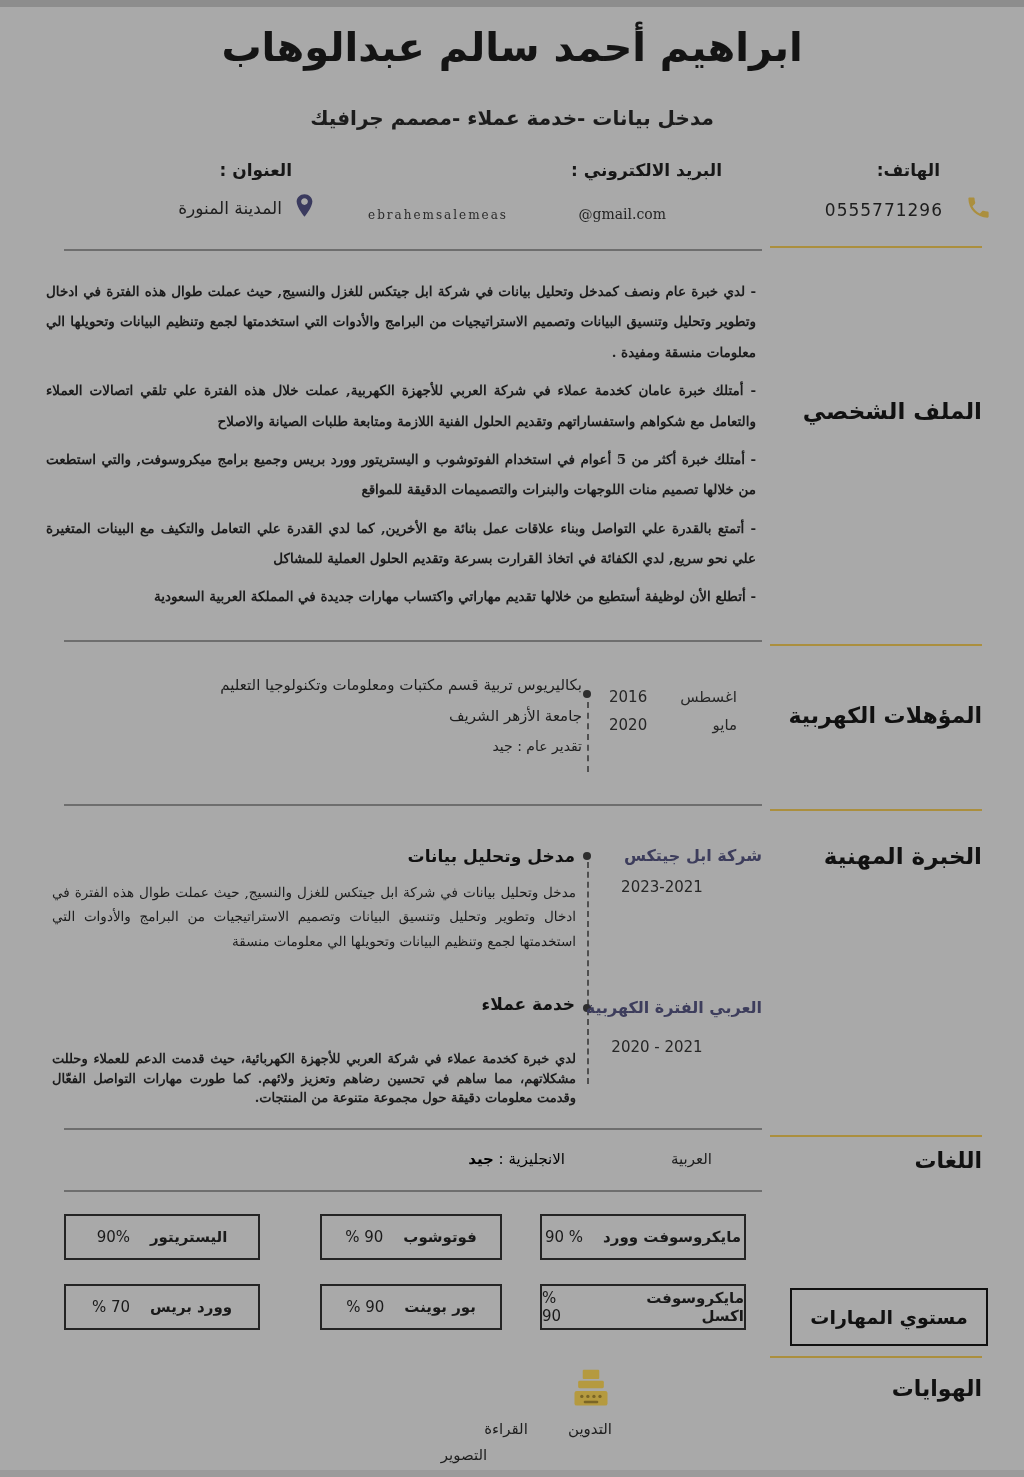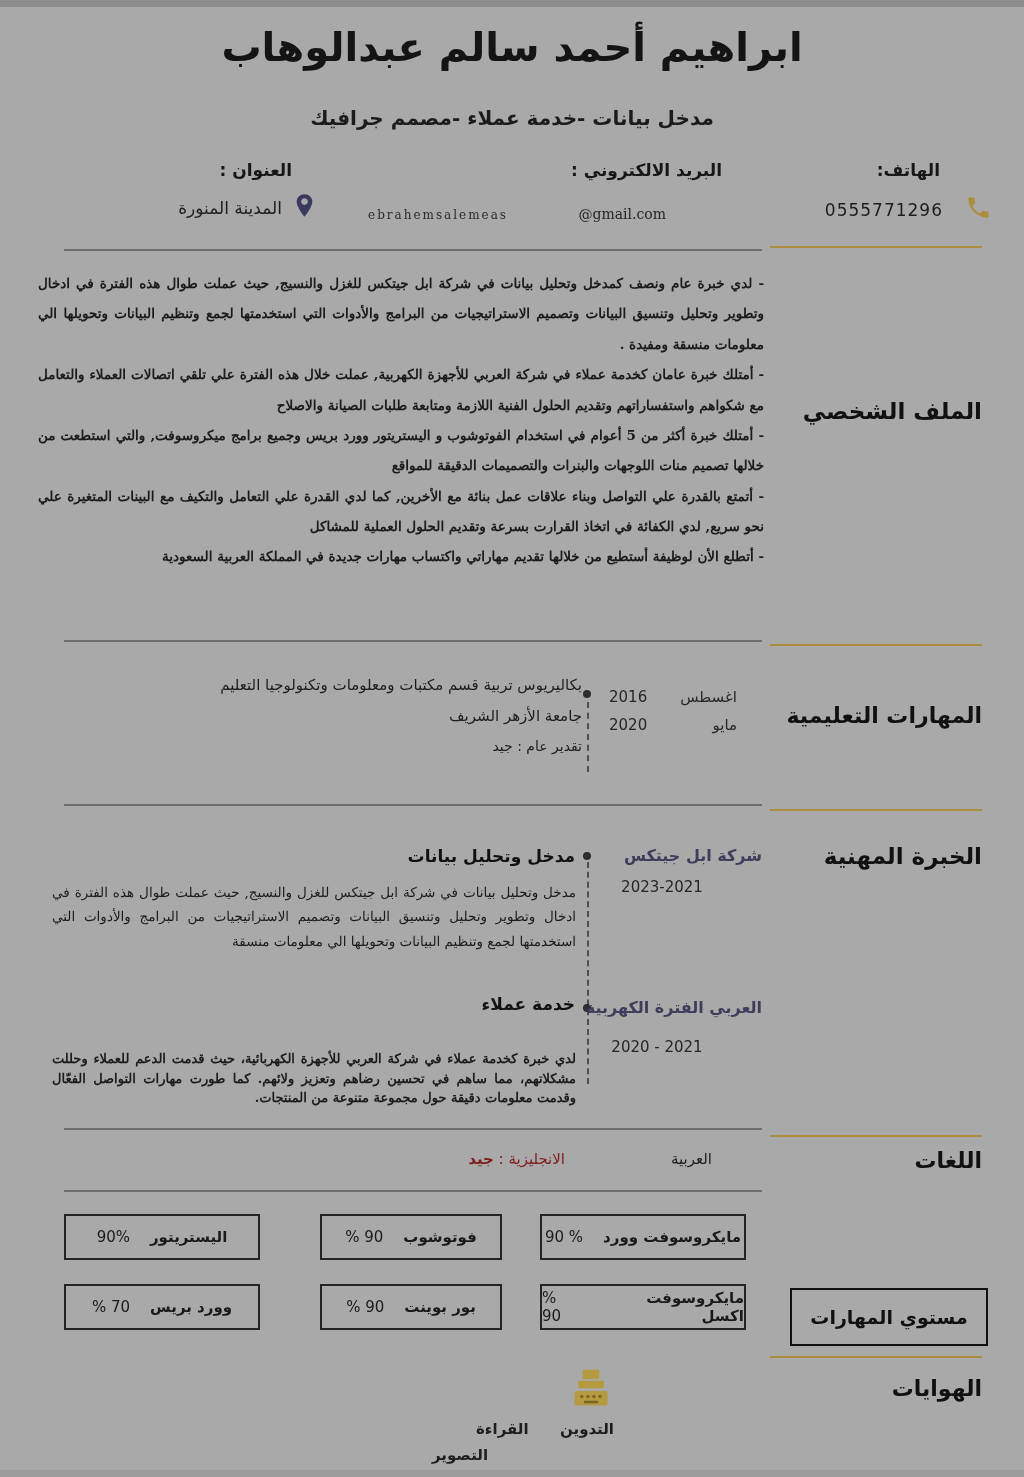--- a/index.html
+++ b/index.html
@@ -50,21 +50,21 @@
   .sec-head{right:42px;text-align:right;font-weight:700;color:#111;}
   .h-profile{top:398px;font-size:23px;}
   .h-edu{top:703px;font-size:22px;}
   .h-exp{top:843px;font-size:23px;}
   .h-lang{top:1148px;font-size:22px;}
   .h-hobby{top:1376px;font-size:22px;margin-left:12px;}
 
   
   .profile-text{left:38px;top:268px;width:726px;direction:rtl;text-align:justify;
     font-size:13.5px;line-height:2.25;color:#1b1b1b;font-family:"DejaVu Serif", serif;font-weight:600;}
-  .profile-text p{margin:0;}
+  .profile-text p{margin:8px;}
 
   
   .edu-dates{right:287px;top:688px;width:128px;direction:rtl;font-size:15px;color:#262626;}
   .edu-dates .drow{display:flex;justify-content:space-between;margin-bottom:10px;}
   .timeline-dot{width:8px;height:8px;border-radius:50%;background:#2e2e2e;}
   .dot-edu{left:583px;top:690px;}
   .dash-edu{left:587px;top:702px;height:70px;border-left:2px dashed #4f4f4f;}
   .edu-block{left:70px;top:676px;width:512px;direction:rtl;text-align:right;color:#1d1d1d;}
   .edu-degree{font-size:15px;margin:0 0 13px 0;}
   .edu-univ{font-size:15px;margin:0 0 13px 0;}
@@ -80,40 +80,40 @@
   .jobdates1{right:312px;top:878px;width:100px;}
   .jobdates2{right:314px;top:1038px;width:106px;}
   .jobtitle{right:449px;text-align:right;font-size:17px;font-weight:700;color:#111;direction:rtl;}
   .jobtitle1{top:846px;text-align:center;} .jobtitle2{top:994px;}
   .jobdesc{left:52px;width:524px;direction:rtl;text-align:justify;color:#1c1c1c;font-family:"DejaVu Serif", serif;}
   .jobdesc1{top:880px;font-size:13.5px;line-height:1.8;}
   .jobdesc2{top:1028px;font-size:13px;line-height:1.5;font-weight:600;margin-top:21px;}
 
   
   .lang-ar{right:312px;top:1150px;font-size:15px;direction:rtl;color:#1d1d1d;}
-  .lang-en{right:459px;top:1150px;font-size:15px;direction:rtl;color:#7f1d1d;}
+  .lang-en{right:459px;top:1150px;font-size:15px;direction:rtl;color:#000000;}
   .lang-en b{font-weight:700;}
 
   
   .skills-head-box{left:790px;top:1288px;width:194px;height:54px;border:2.5px solid #101010;
     display:flex;align-items:center;justify-content:center;font-size:19px;font-weight:700;color:#111;direction:rtl;}
   .skill-box{height:46px;border:2px solid #242424;display:flex;align-items:center;justify-content:center;
     gap:20px;direction:rtl;font-size:15px;color:#1a1a1a;box-sizing:border-box;}
   .skill-box .lbl{font-weight:700;}
   .skill-box .val{direction:ltr;unicode-bidi:bidi-override;}
   .sA{left:64px;top:1214px;width:196px;}
   .sB{left:320px;top:1214px;width:182px;}
   .sC{left:540px;top:1214px;width:206px;}
   .sD{left:64px;top:1284px;width:196px;}
   .sE{left:320px;top:1284px;width:182px;}
   .sF{left:540px;top:1284px;width:206px;}
 
   
   .typewriter-icon{left:568px;top:1368px;width:46px;height:44px;}
-  .hobby-label{font-size:15px;color:#1d1d1d;text-align:left;direction:rtl;font-weight:bold;}
+  .hobby-label{font-size:15px;color:#1d1d1d;text-align:center;direction:rtl;}
   .hob-write{left:560px;top:1420px;width:60px;}
   .hob-read{left:476px;top:1420px;width:60px;}
   .hob-photo{left:432px;top:1446px;width:64px;}
 </style>
 </head>
 <body>
 
 <div class="page">
   <div class="abs topstrip"></div>
   <div class="abs bottomstrip"></div>
@@ -149,21 +149,21 @@
     <p>- لدي خبرة عام ونصف كمدخل وتحليل بيانات في شركة ابل جيتكس للغزل والنسيج, حيث عملت طوال هذه الفترة في ادخال وتطوير وتحليل وتنسيق البيانات وتصميم الاستراتيجيات من البرامج والأدوات التي استخدمتها لجمع وتنظيم البيانات وتحويلها الي معلومات منسقة ومفيدة .</p>
     <p>- أمتلك خبرة عامان كخدمة عملاء في شركة العربي للأجهزة الكهربية, عملت خلال هذه الفترة علي تلقي اتصالات العملاء والتعامل مع شكواهم واستفساراتهم وتقديم الحلول الفنية اللازمة ومتابعة طلبات الصيانة والاصلاح</p>
     <p>- أمتلك خبرة أكثر من 5 أعوام في استخدام الفوتوشوب و اليستريتور وورد بريس وجميع برامج ميكروسوفت, والتي استطعت من خلالها تصميم منات اللوجهات والبنرات والتصميمات الدقيقة للمواقع</p>
     <p>- أتمتع بالقدرة علي التواصل وبناء علاقات عمل بنائة مع الأخرين, كما لدي القدرة علي التعامل والتكيف مع البينات المتغيرة علي نحو سريع, لدي الكفائة في اتخاذ القرارت بسرعة وتقديم الحلول العملية للمشاكل</p>
     <p>- أتطلع الأن لوظيفة أستطيع من خلالها تقديم مهاراتي واكتساب مهارات جديدة في المملكة العربية السعودية</p>
   </div>
 
   <div class="abs goldline gl2"></div>
   <div class="abs grayline gr2"></div>
 
-  <div class="abs sec-head h-edu rtl">المهارات التعليمية</div>
+  <div class="abs sec-head h-edu rtl">المؤهلات الكهربية</div>
   <div class="abs edu-dates">
     <div class="drow">
       <span>اغسطس</span>
       <span>2016</span>
     </div>
     <div class="drow">
       <span>مايو</span>
       <span>2020</span>
     </div>
   </div>

